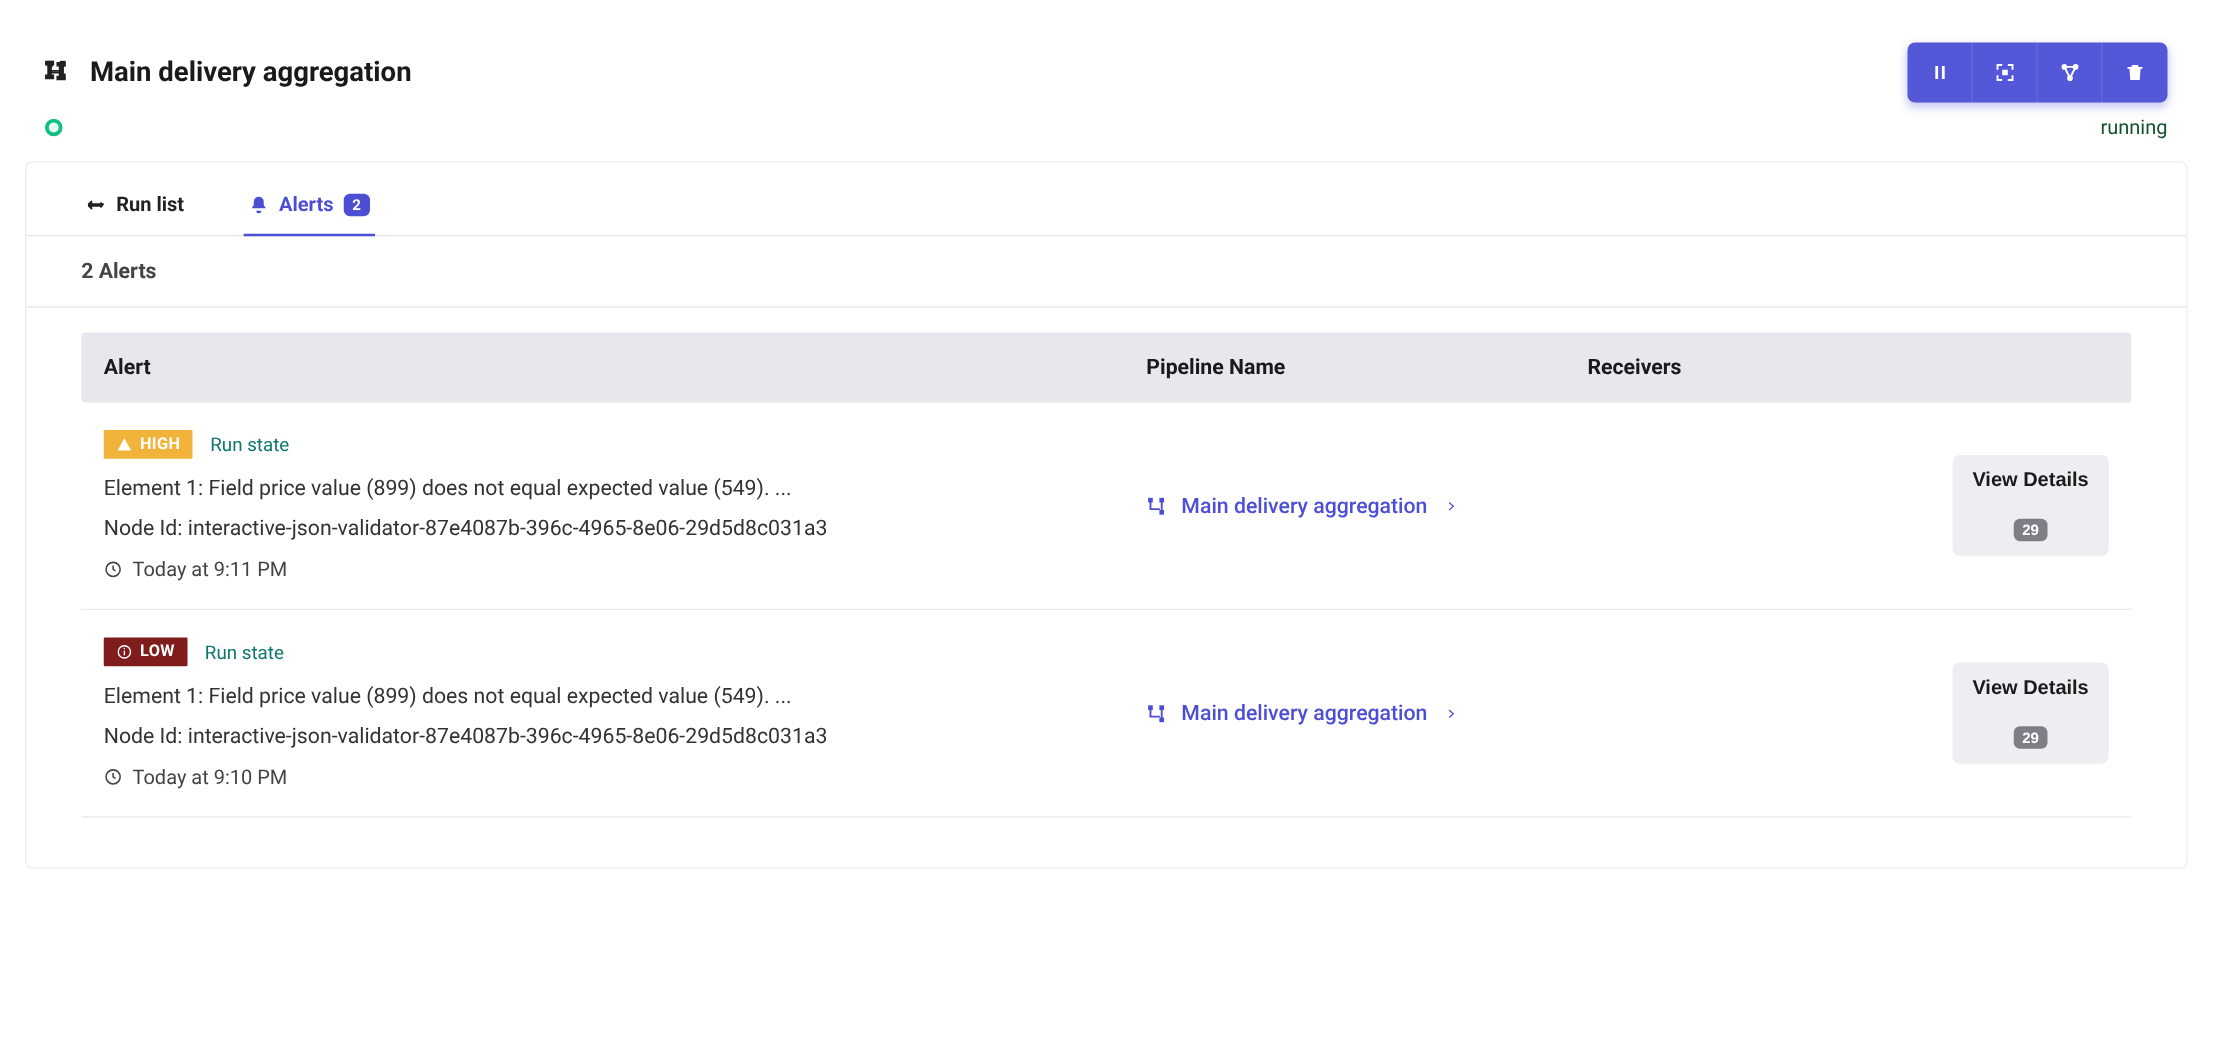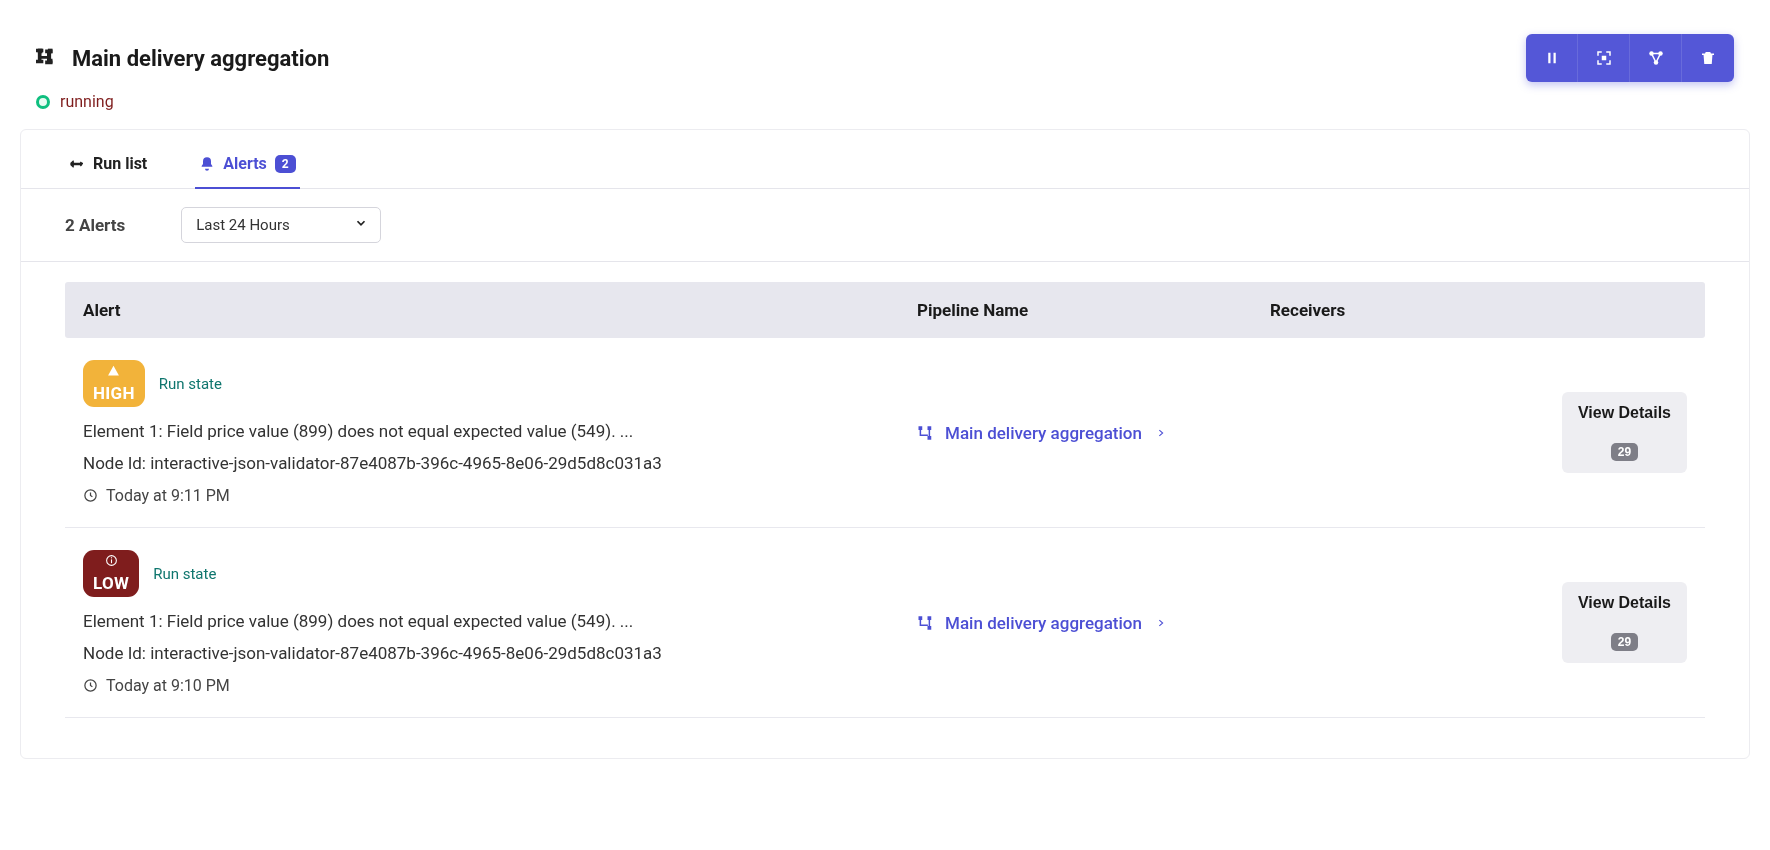--- a/index.html
+++ b/index.html
@@ -52,21 +52,22 @@
   }
   .header-actions button:last-child { border-right: none; }
   .header-actions button svg { fill: #fff; width: 18px; height: 18px; }
 
   .status-row {
     display: flex;
     align-items: center;
     gap: 10px;
     padding: 6px 16px 18px 16px;
     font-size: 16px;
-    color: #7f1d1d;
+    color: #14532d;
+    justify-content: space-between;
   }
   .status-dot {
     width: 14px;
     height: 14px;
     border-radius: 50%;
     border: 3px solid #0fbf7f;
     background: #e8fcf3;
     box-sizing: border-box;
   }
 
@@ -170,25 +171,24 @@
     align-items: center;
     gap: 14px;
     margin-bottom: 12px;
   }
   .sev-badge {
     display: inline-flex;
     align-items: center;
     gap: 6px;
     color: #fff;
     font-weight: 700;
-    font-size: 17px;
+    font-size: 13px;
     padding: 4px 10px;
-    border-radius: 11px;
+    border-radius: 1px;
     letter-spacing: 0.3px;
-    flex-direction: column;
   }
   .sev-high { background: #f2b33a; }
   .sev-low  { background: #7f1d1d; }
   .sev-badge svg { width: 13px; height: 13px; fill: #fff; }
 
   .alert-type {
     color: #0f766e;
     font-size: 15px;
   }
   .alert-msg {
@@ -313,28 +313,20 @@
       <svg viewBox="0 0 24 24">
           <path d="M12 2a6 6 0 00-6 6v4l-2 3v1h16v-1l-2-3V8a6 6 0 00-6-6zm0 20a3 3 0 003-3H9a3 3 0 003 3z"></path>
         </svg>
       <span>Alerts</span>
       <span class="badge">2</span>
     </div>
   </div>
 
   <div class="filter-row">
     <span class="alerts-count">2 Alerts</span>
-    <div class="time-select">
-      <span>Last 24 Hours</span>
-      <span class="chev">
-        <svg viewBox="0 0 24 24">
-            <path d="M6 9l6 6 6-6" stroke="#222" stroke-width="3" fill="none"></path>
-          </svg>
-      </span>
-    </div>
   </div>
 
   <div class="table-wrap">
     <div class="thead">
       <div class="col-alert">Alert</div>
       <div class="col-pipeline">Pipeline Name</div>
       <div class="col-receivers">Receivers</div>
       <div class="col-actions"></div>
     </div>
 

